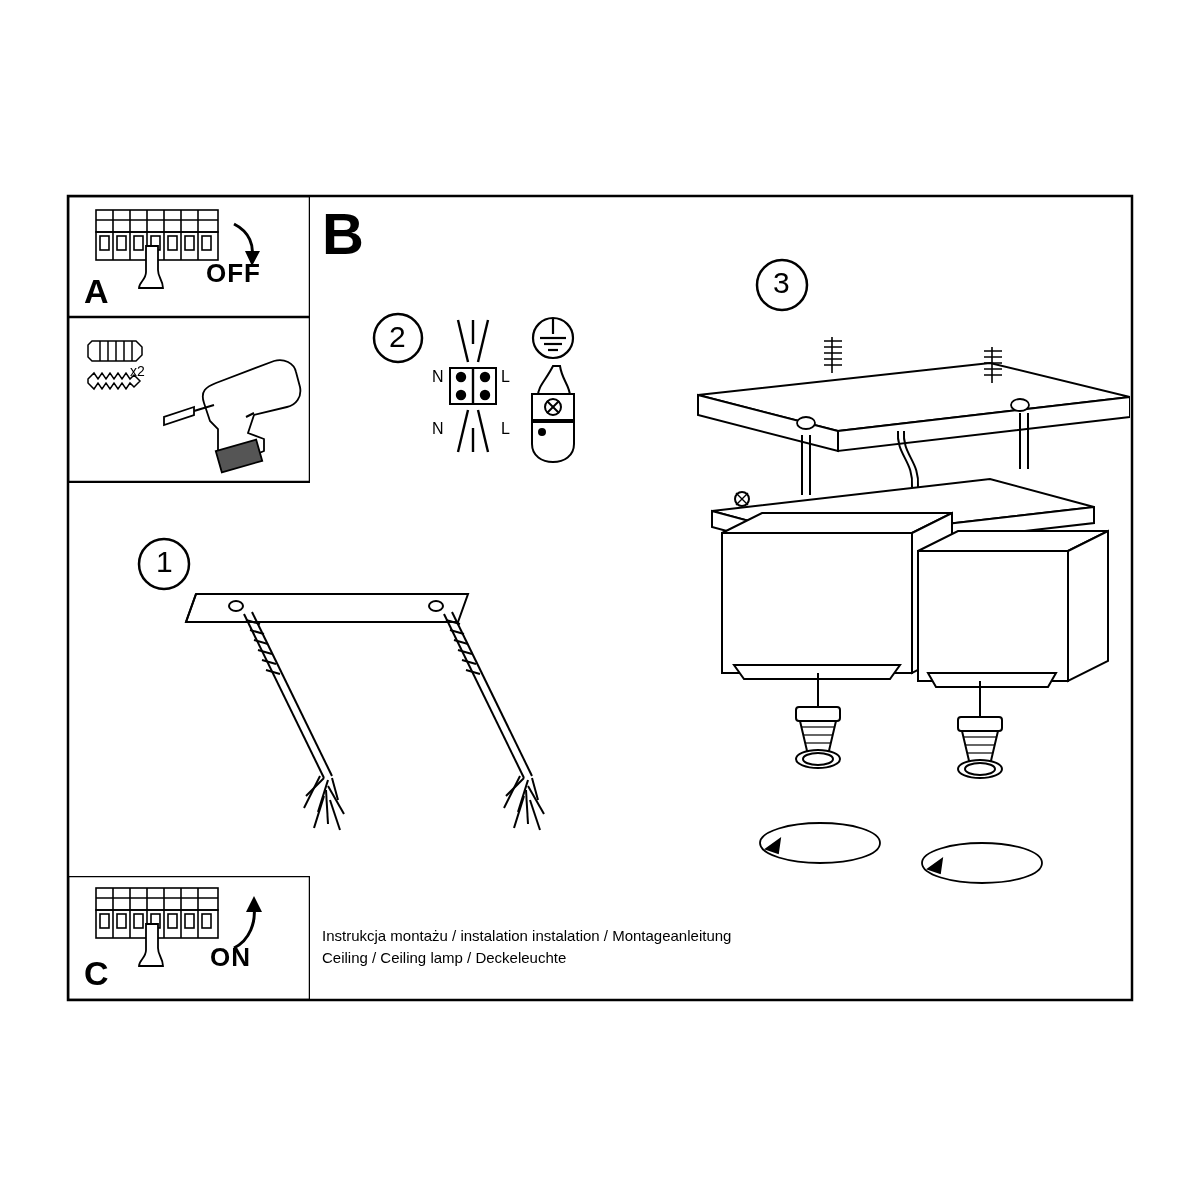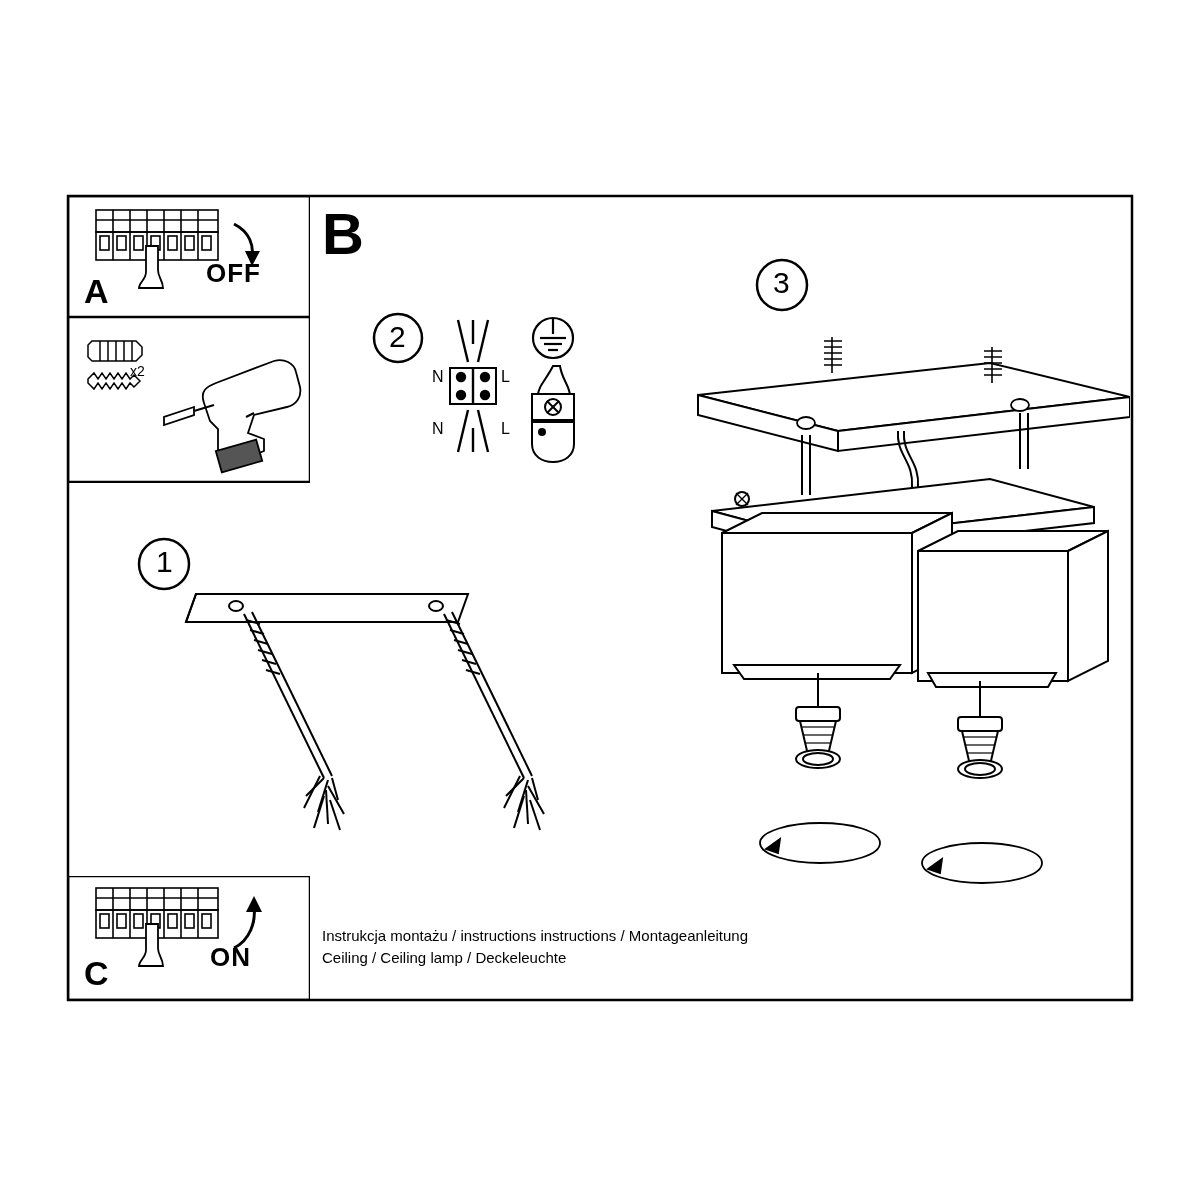--- a/index.html
+++ b/index.html
@@ -363,17 +363,17 @@
       </g>
       <g stroke="#000" stroke-width="1.8" fill="none">
         <path d="M232 608 C232 596 262 588 292 588 C324 588 352 596 352 608 C352 620 324 628 292 628 C262 628 232 620 232 608"></path>
         <polygon points="238,614 252,604 250,618" fill="#000"></polygon>
       </g>
     </svg>
     <div class="abs step-num" style="left:83px; top:11px;">3</div>
   </div>
 
   <div class="abs" style="left:322px; top:925px; width:560px;">
-    <div class="caption">Instrukcja montażu / instructions instructions / Montageanleitung</div>
+    <div class="caption">Instrukcja montażu / instalation instalation / Montageanleitung</div>
     <div class="caption">Ceiling / Ceiling lamp / Deckeleuchte</div>
   </div>
 
 </div>
 
 </body></html>

